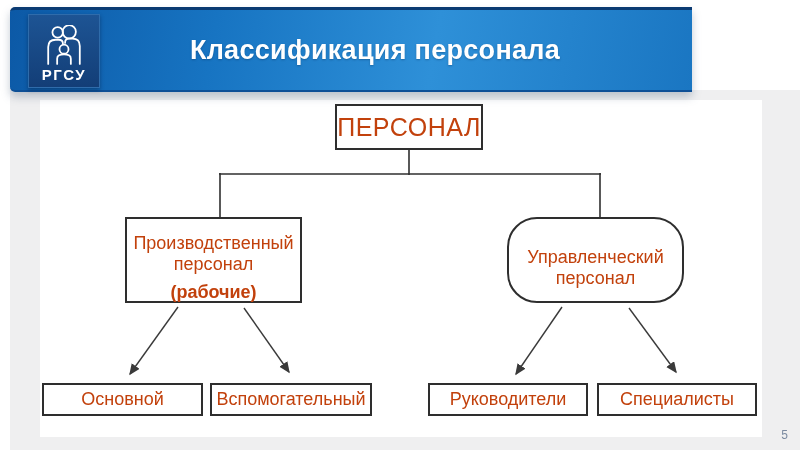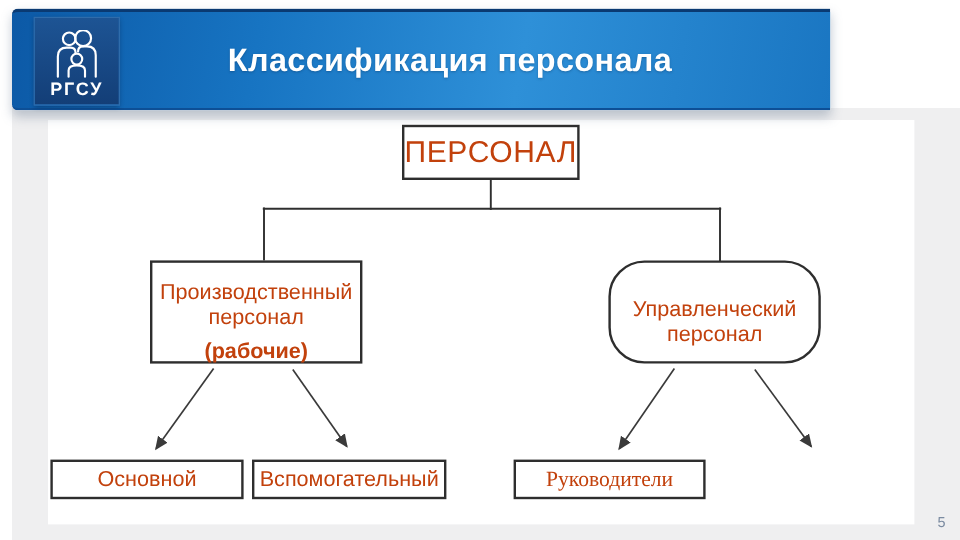--- a/index.html
+++ b/index.html
@@ -106,21 +106,21 @@
   .node-mid-right { left: 507px; border-radius: 30px; }
   .node-subtitle { margin-top: 7px; font-weight: bold; }
   .node-leaf {
     top: 383px;
     height: 33px;
     font-size: 18px;
     text-align: right;
   }
   .leaf-0 { left: 42px;  width: 161px; }
   .leaf-1 { left: 210px; width: 162px; }
-  .leaf-2 { left: 428px; width: 160px; font-family: Liberation Serif, serif; }
+  .leaf-2 { left: 428px; width: 160px; }
   .leaf-3 { left: 597px; width: 160px; }
 
   
   .connectors {
     position: absolute;
     left: 0; top: 0;
     width: 800px; height: 450px;
     pointer-events: none;
   }
 
@@ -185,16 +185,17 @@
   </div>
 
   <div class="node node-mid node-mid-right">
     <div>Управленческий</div>
     <div>персонал</div>
   </div>
 
   <div class="node node-leaf leaf-0">Основной</div>
   <div class="node node-leaf leaf-1">Вспомогательный</div>
   <div class="node node-leaf leaf-2">Руководители</div>
+  <div class="node node-leaf leaf-3">Специалисты</div>
 
   <div class="page-number">5</div>
 
 </div>
 
 </body></html>

